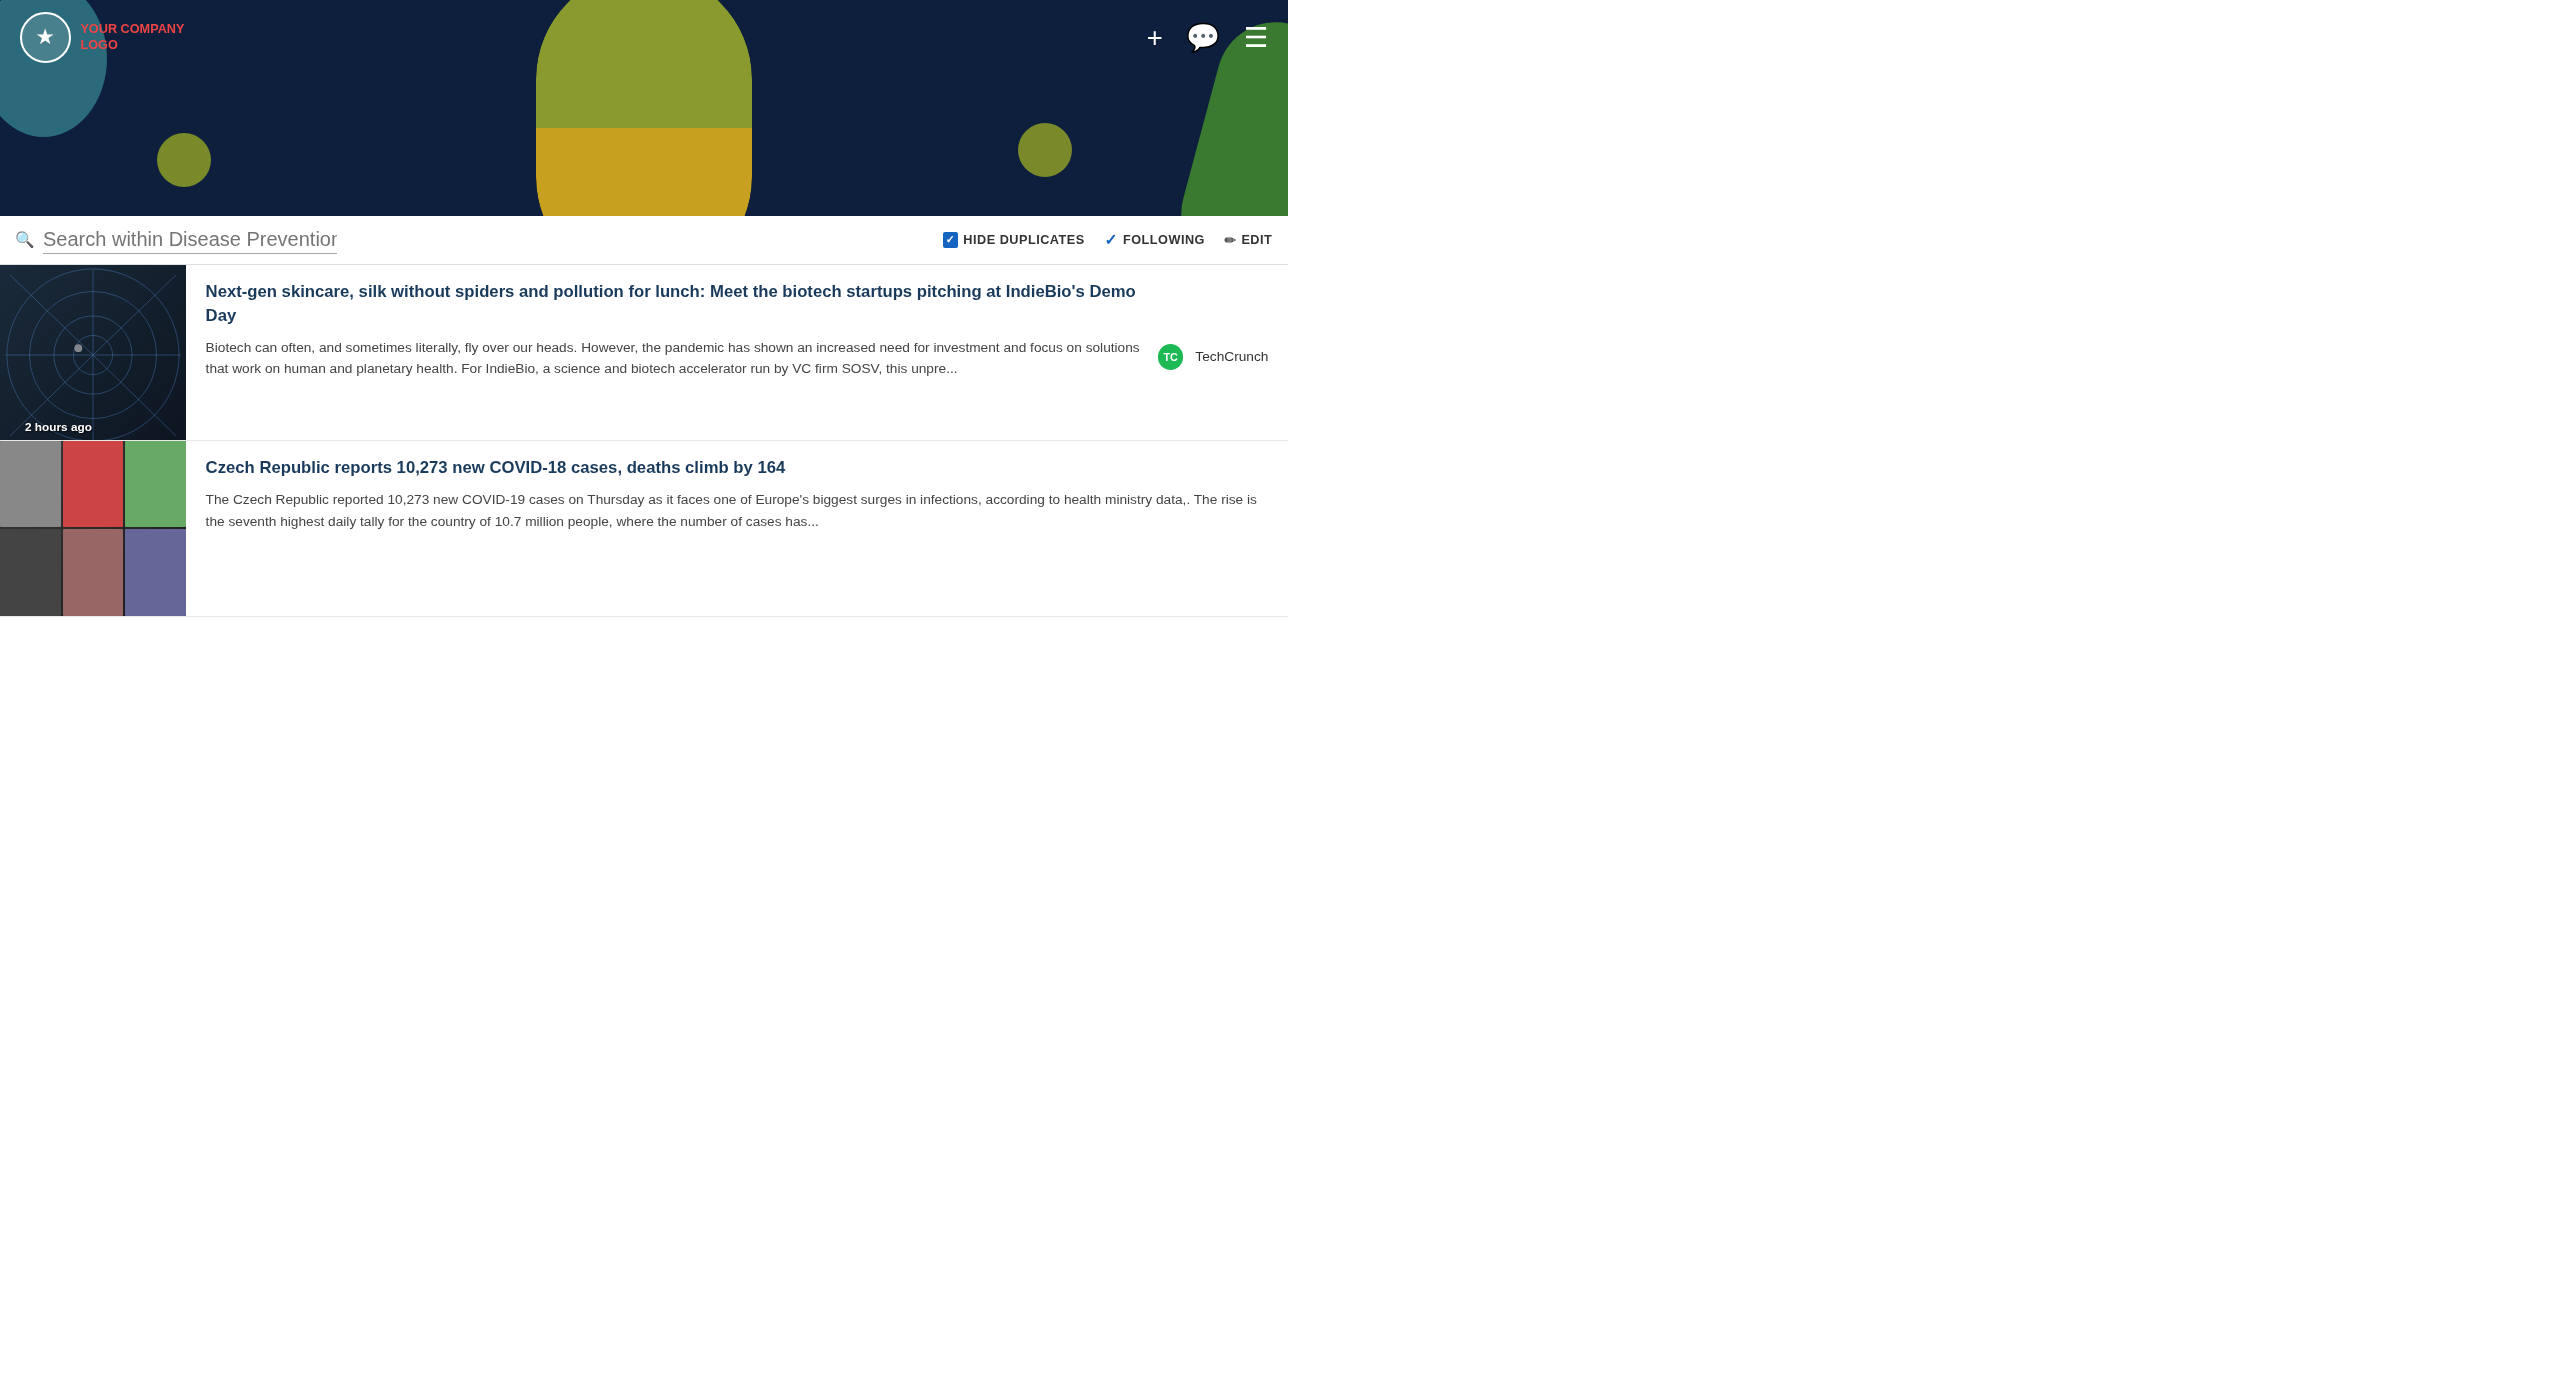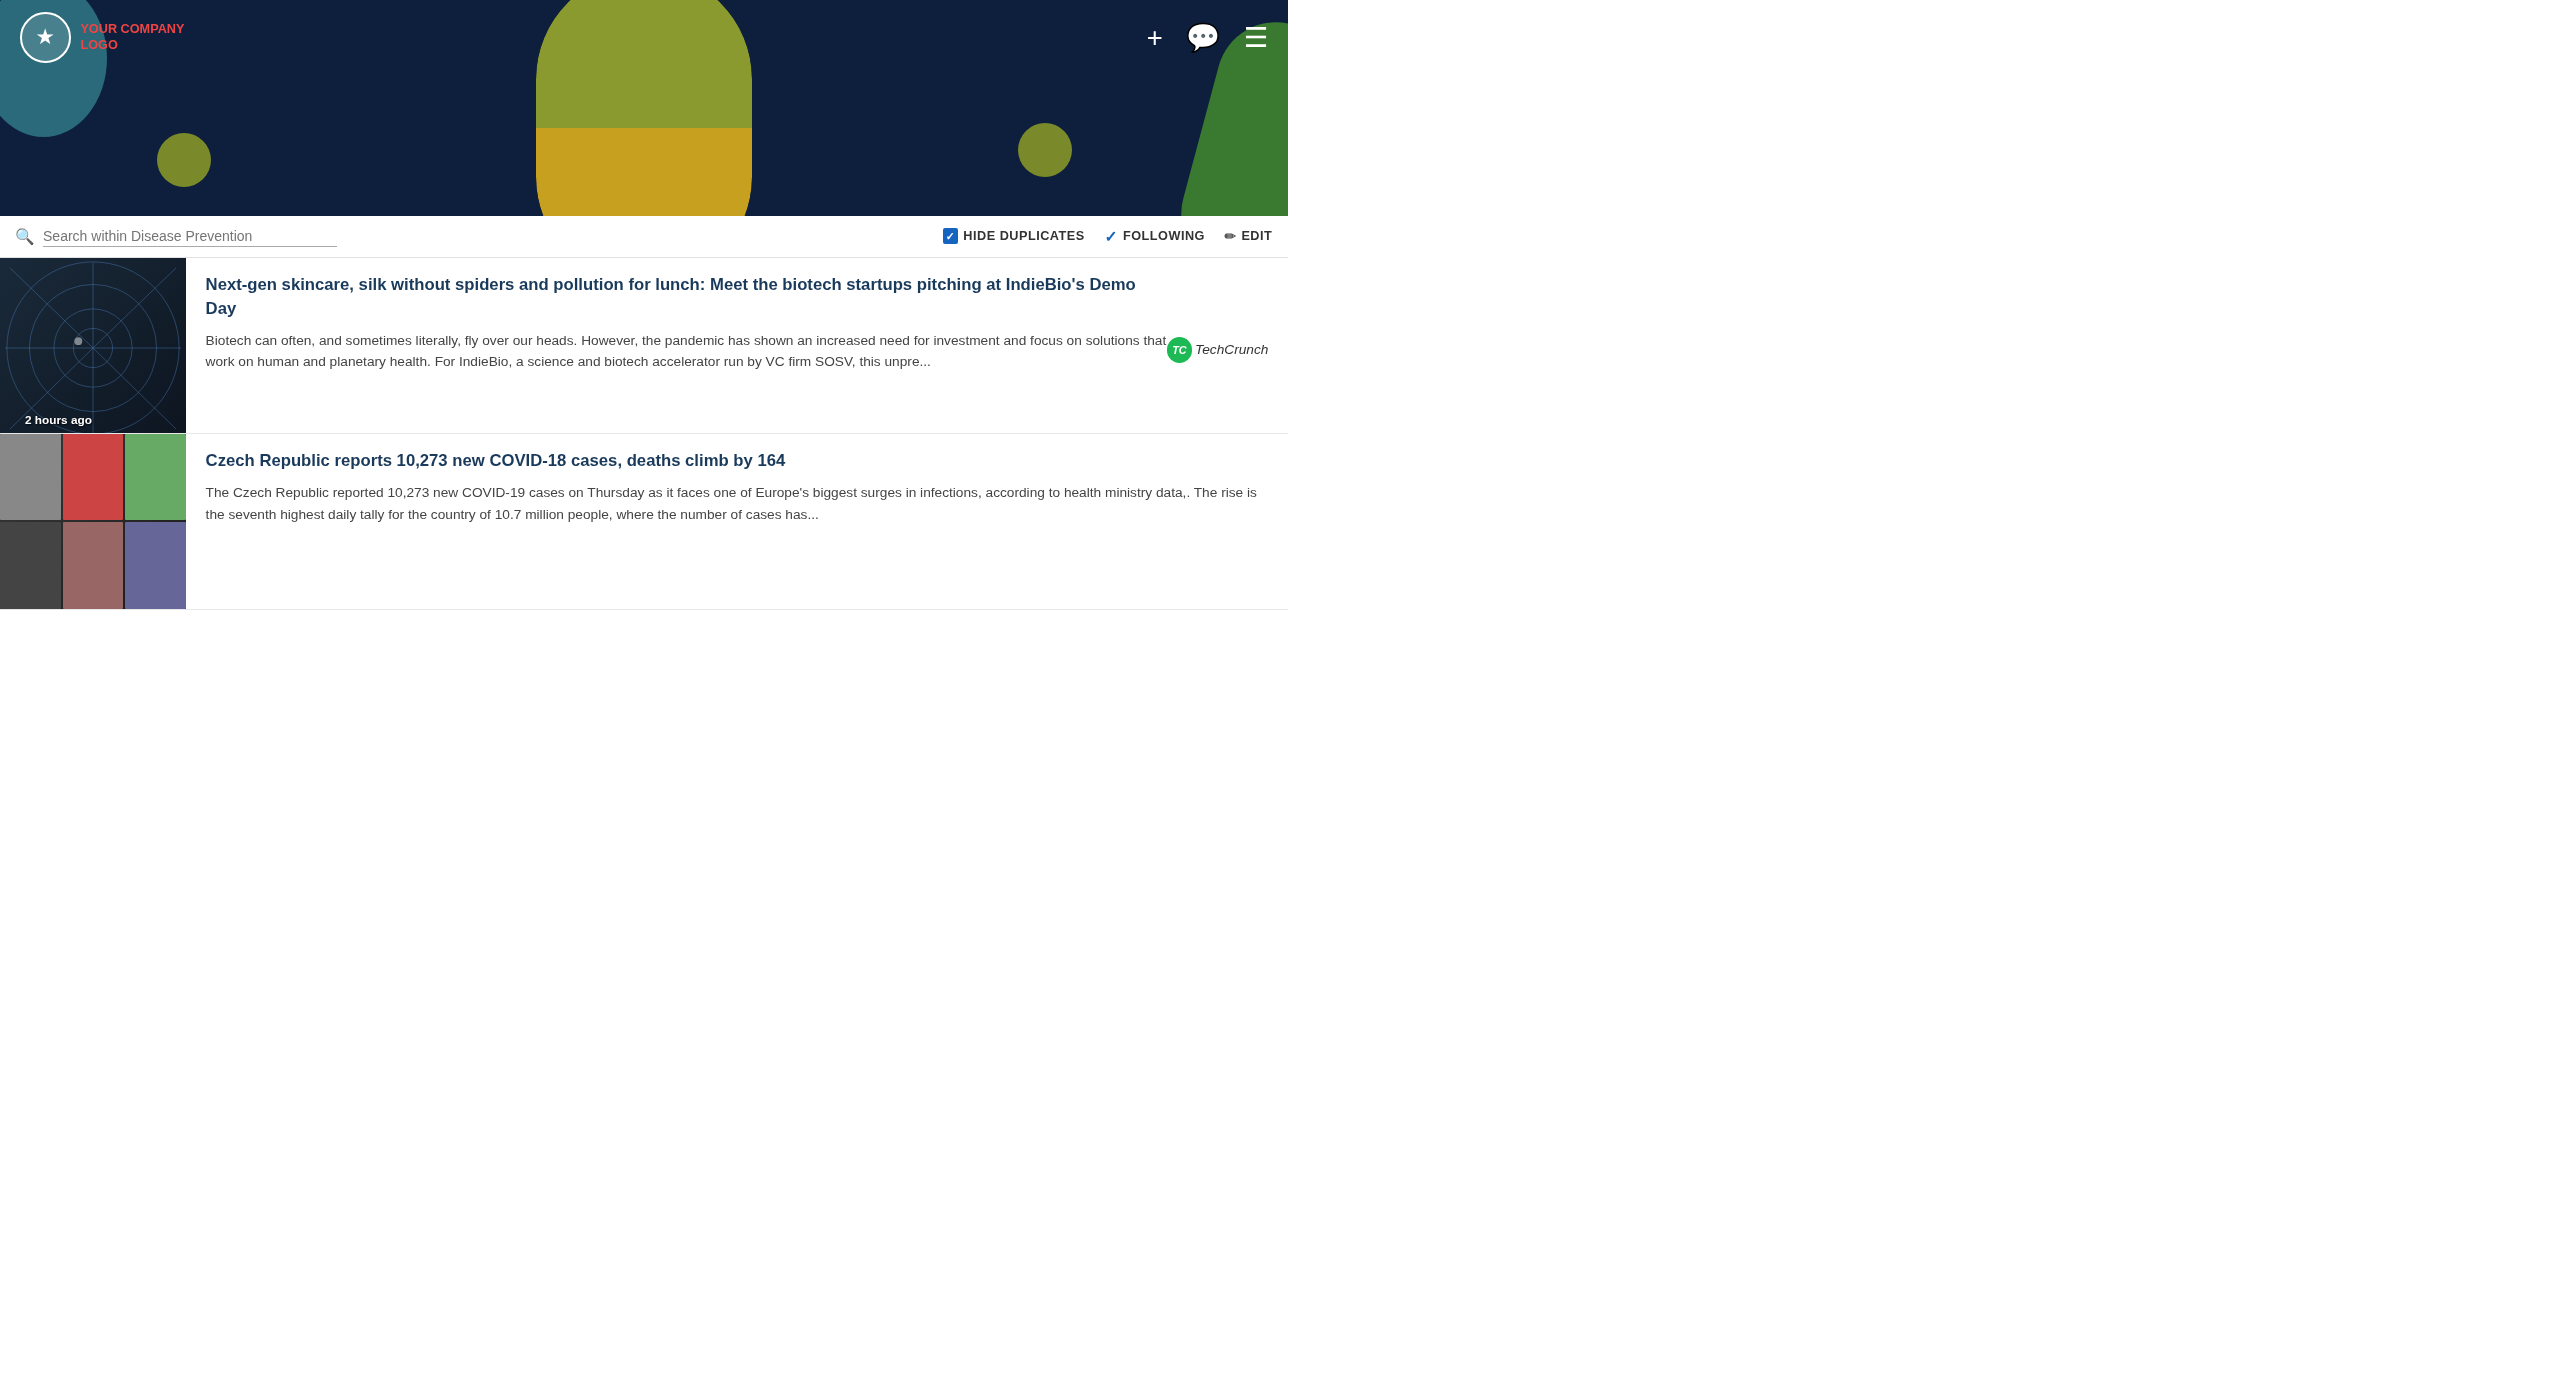--- a/index.html
+++ b/index.html
@@ -154,21 +154,21 @@
       max-width: 412px;
     }
     .search-icon {
       color: #555;
       font-size: 15.7px;
     }
     .search-input {
       border: none;
       outline: none;
       border-bottom: 1px solid #aaa;
-      font-size: 14px;
+      font-size: 20px;
       color: #666;
       width: 294px;
       padding: 2px 0;
       background: transparent;
     }
     .toolbar-actions {
       display: flex;
       align-items: center;
       gap: 19.6px;
     }
@@ -279,25 +279,24 @@
     }
     .news-footer {
       display: flex;
       justify-content: flex-end;
       align-items: center;
       margin-top: 9.8px;
     }
     .source-badge {
       display: flex;
       align-items: center;
-      gap: 3px;
+      gap: 12px;
       font-size: 13.7px;
       color: #333;
       font-weight: 500;
-      font-style: italic;
     }
     .source-logo {
       width: 25.5px;
       height: 25.5px;
       border-radius: 50%;
       background: #1db954;
       display: flex;
       align-items: center;
       justify-content: center;
       color: #fff;

